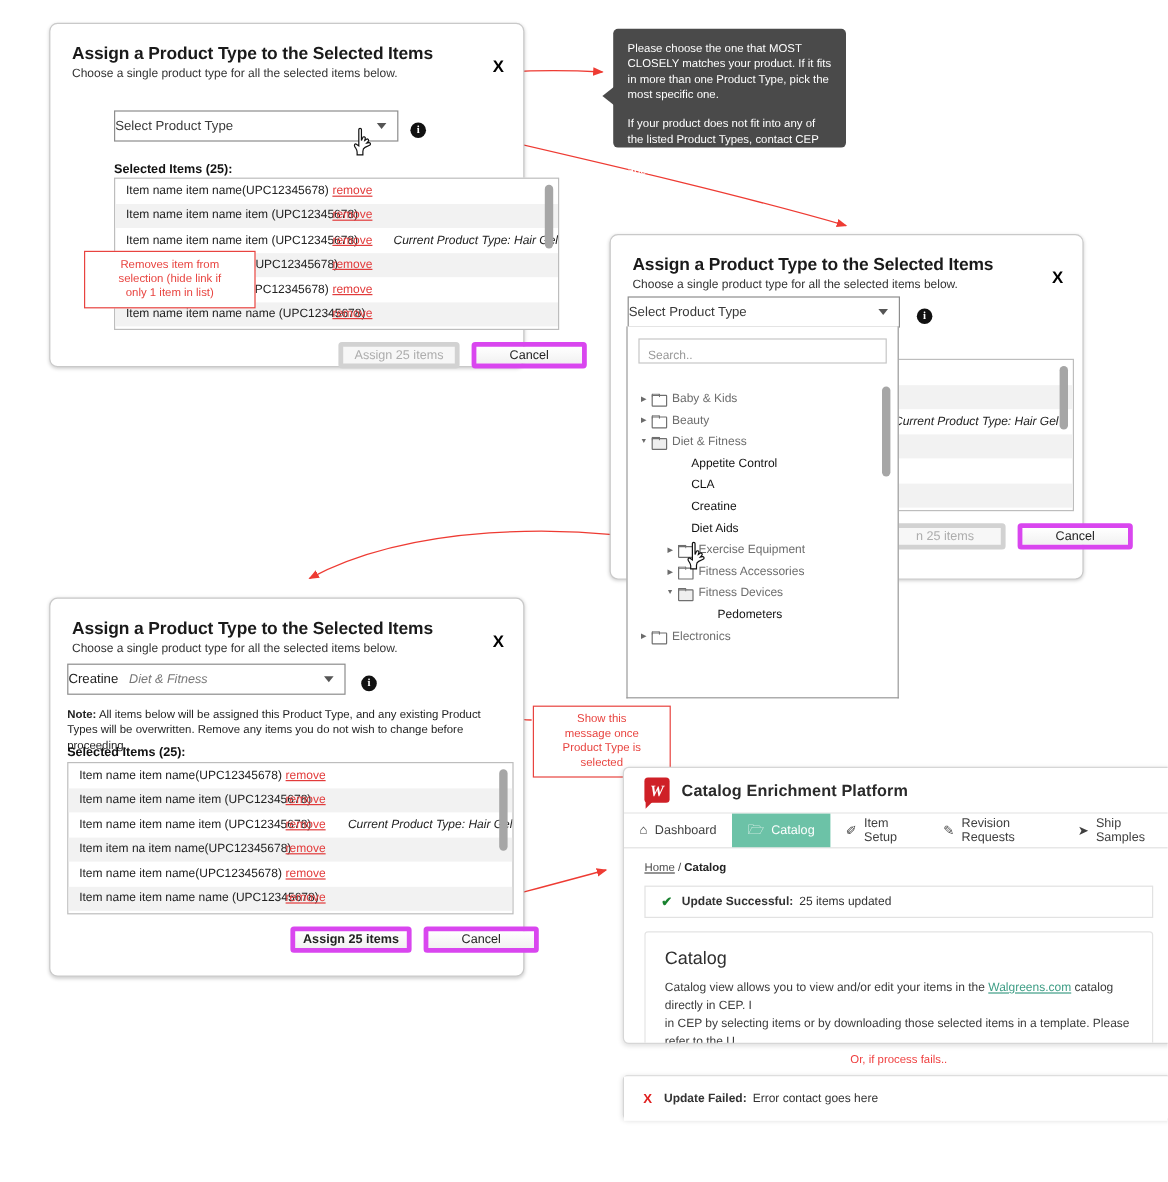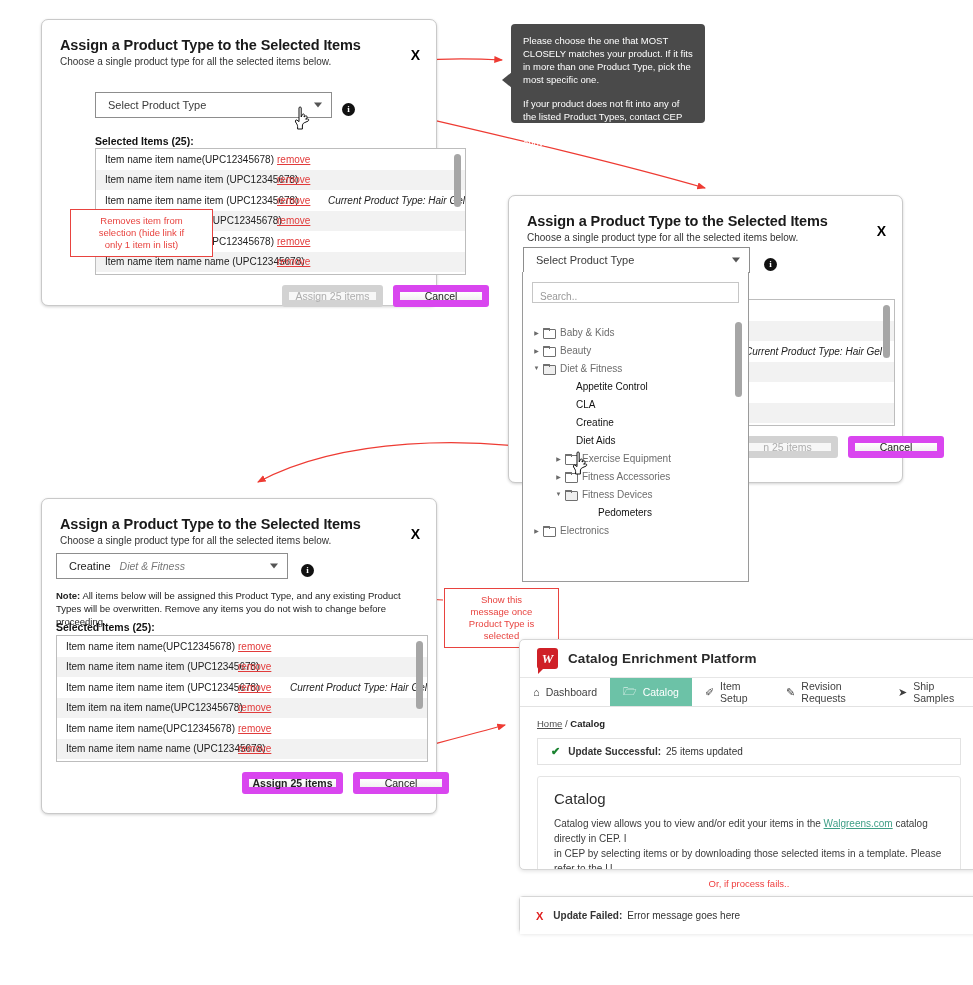--- a/index.html
+++ b/index.html
@@ -29,21 +29,21 @@
   .dlg-sub { font-size:10px; color:#333; margin-top:3px; }
   .dlg-close {
     position:absolute; right:16px; top:28px;
     font-size:14px; font-weight:bold; color:#000;
     cursor:pointer; line-height:1;
   }
 
   
   .select-box {
     border:1px solid #8d8d8d; background:#fff; height:26px;
-    display:flex; align-items:center; padding:0 12px;
+    display:flex; align-items:center; padding:0 0;
     font-size:11px; color:#3a3a3a; position:relative;
   }
   .select-box .caret {
     position:absolute; right:9px; top:50%; transform:translateY(-50%);
     width:0;height:0;border-left:4px solid transparent;border-right:4px solid transparent;
     border-top:5px solid #555;
   }
   .select-val-main { color:#222; }
   .select-val-parent { font-style:italic; color:#777; margin-left:9px; font-size:10.5px; }
 
@@ -69,21 +69,21 @@
     color:#e23b3b; text-decoration:underline; font-size:10px; cursor:pointer;
     width:56px;
   }
   .item-cpt { font-style:italic; font-size:10px; color:#222; white-space:nowrap; }
   .listscroll {
     position:absolute; right:4px; width:7px; border-radius:4px; background:#a6a6a6;
   }
 
   
   .btn {
-    height:22px; min-width:96px; border:7px solid #d946ef; border-radius:3px;
+    height:22px; min-width:96px; border:4px solid #d946ef; border-radius:3px;
     background:linear-gradient(#ffffff,#f1f1f1);
     font-size:10.5px; color:#222; display:inline-flex; align-items:center;
     justify-content:center; cursor:pointer;
   }
   .btn.disabled { color:#adadad; border-color:#d2d2d2; background:#f7f7f7; cursor:default;}
   .btn.primary { font-weight:bold; }
 
   
   .cursor-hand { position:absolute; width:22px; height:26px; }
 
@@ -513,17 +513,17 @@
     </div>
   </div>
 
   <div class="fail-note" style="left:519px; top:878px; width:460px;">
     <span>Or, if process fails..</span>
   </div>
   <div class="fail-panel" style="left:519px; top:896px; width:460px; height:37px;">
     <div class="alert" style="margin-top:0; border:none; height:37px; padding-left:16px;">
       <span class="bad">X</span>
       <b>Update Failed:</b>
-      <span>Error message goes here</span>
+      <span>Error contact goes here</span>
     </div>
   </div>
 
 </div>
 
 </body></html>

